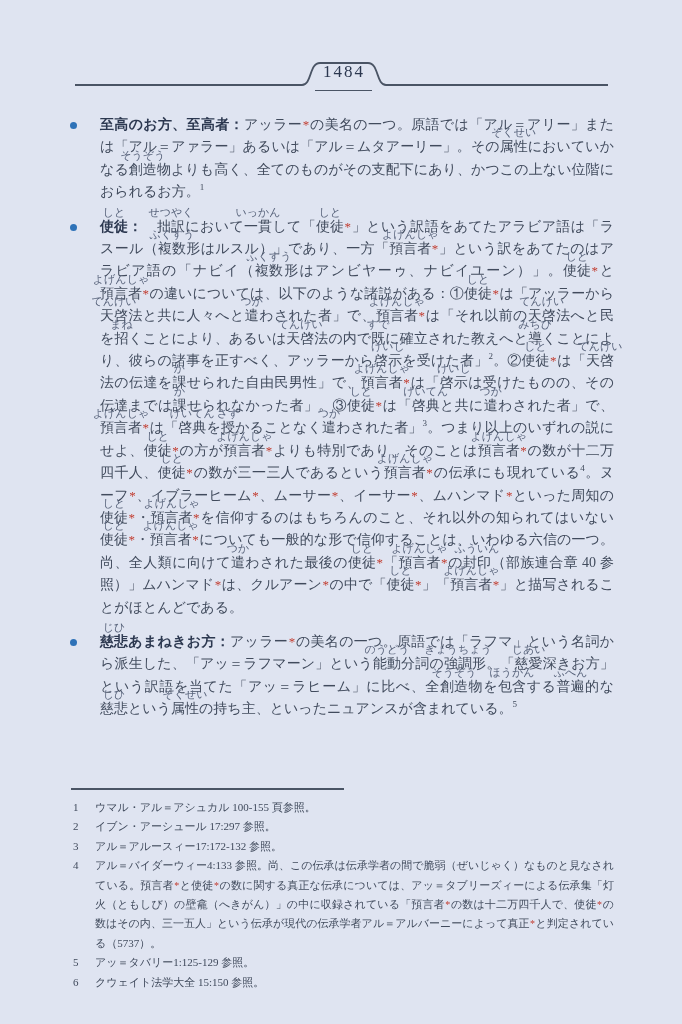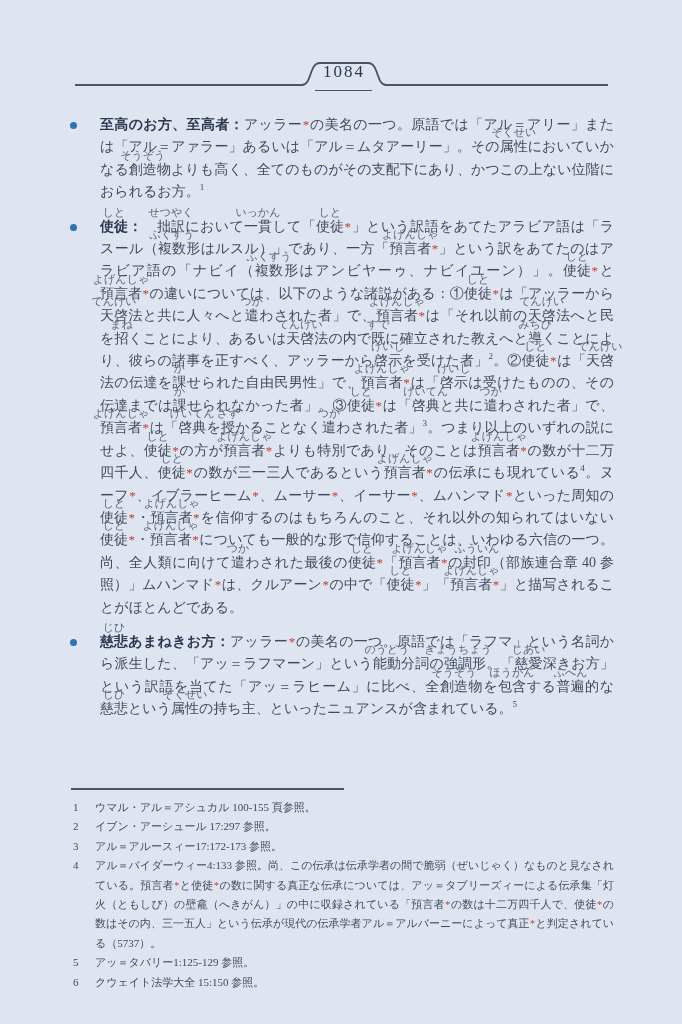--- a/index.html
+++ b/index.html
@@ -52,21 +52,21 @@
 </head>
 <body style="--bg: #dfe4f1; --text: #414b5d; --term: #2c3850; --red: #c23b2e; --bullet: #2e72b8; --rule: #4a5465; --ruby: #57627a;">
 
 <div class="page">
 
   <header class="page-header">
     <svg class="tab-svg" width="682" height="100" viewBox="0 0 682 100">
       <path d="M75,85 H302 C312,85 309,63 320,63 H368 C379,63 376,85 386,85 H608" fill="none" stroke="#4a5465" stroke-width="1.8"></path>
       <path d="M315,90.5 H372" fill="none" stroke="#4a5465" stroke-width="1.2"></path>
     </svg>
-    <div class="pagenum">1084</div>
+    <div class="pagenum">1484</div>
   </header>
 
   <main class="entries" id="entries">
   <div class="entry">
     <span class="bullet"></span>
     <p class="entry-text"><b class="term">至高のお方、至高者：</b><span class="body">アッラー<span class="ast">*</span>の美名の一つ。原語では「アル＝アリー」または「アル＝アァラー」あるいは「アル＝ムタアーリー」。その<span class="rb">属性<span class="rt">ぞくせい</span></span>においていかなる<span class="rb">創造<span class="rt">そうぞう</span></span>物よりも高く、全てのものがその支配下にあり、かつこの上ない位階におられるお方。<sup>1</sup></span></p>
   </div>
 
   <div class="entry">
     <span class="bullet"></span>
@@ -87,21 +87,21 @@
     <span class="fn-text">ウマル・アル＝アシュカル 100-155 頁参照。</span>
   </div>
 
   <div class="footnote">
     <span class="fn-num">2</span>
     <span class="fn-text">イブン・アーシュール 17:297 参照。</span>
   </div>
 
   <div class="footnote">
     <span class="fn-num">3</span>
-    <span class="fn-text">アル＝アルースィー17:172-173 参照。</span>
+    <span class="fn-text">アル＝アルースィー17:172-132 参照。</span>
   </div>
 
   <div class="footnote">
     <span class="fn-num">4</span>
     <span class="fn-text">アル＝バイダーウィー4:133 参照。尚、この伝承は伝承学者の間で脆弱（ぜいじゃく）なものと見なされている。預言者<span class="ast">*</span>と使徒<span class="ast">*</span>の数に関する真正な伝承については、アッ＝タブリーズィーによる伝承集「灯火（ともしび）の壁龕（へきがん）」の中に収録されている「預言者<span class="ast">*</span>の数は十二万四千人で、使徒<span class="ast">*</span>の数はその内、三一五人」という伝承が現代の伝承学者アル＝アルバーニーによって真正<span class="ast">*</span>と判定されている（5737）。</span>
   </div>
 
   <div class="footnote">
     <span class="fn-num">5</span>
     <span class="fn-text">アッ＝タバリー1:125-129 参照。</span>

